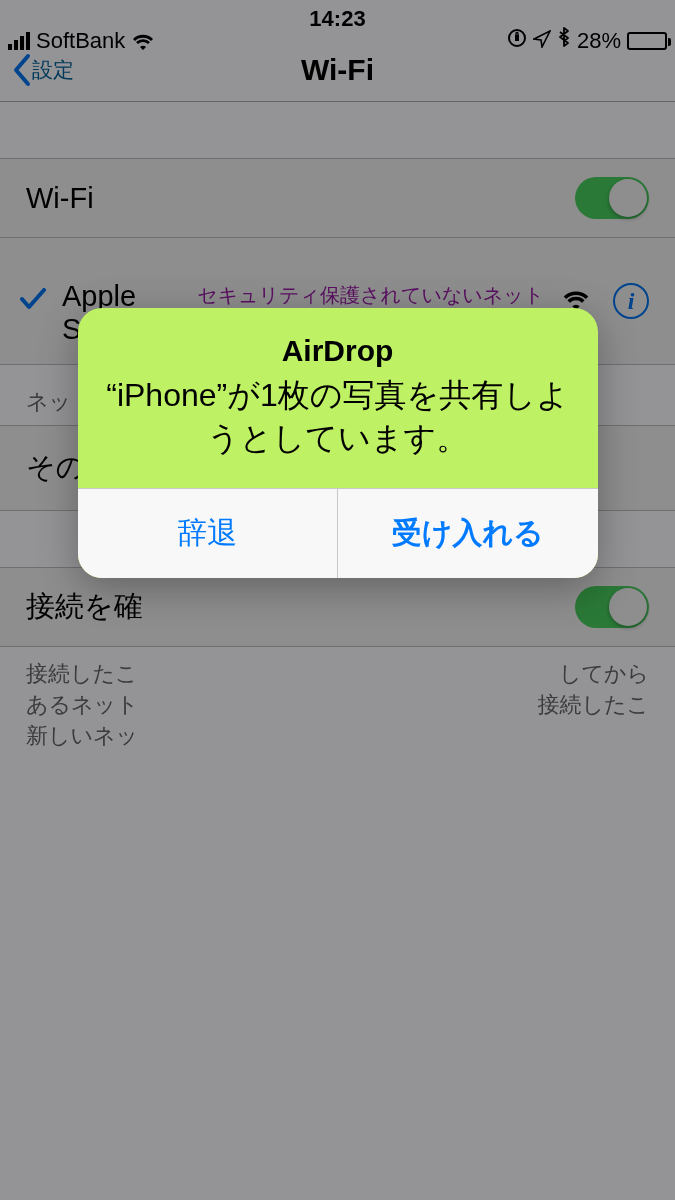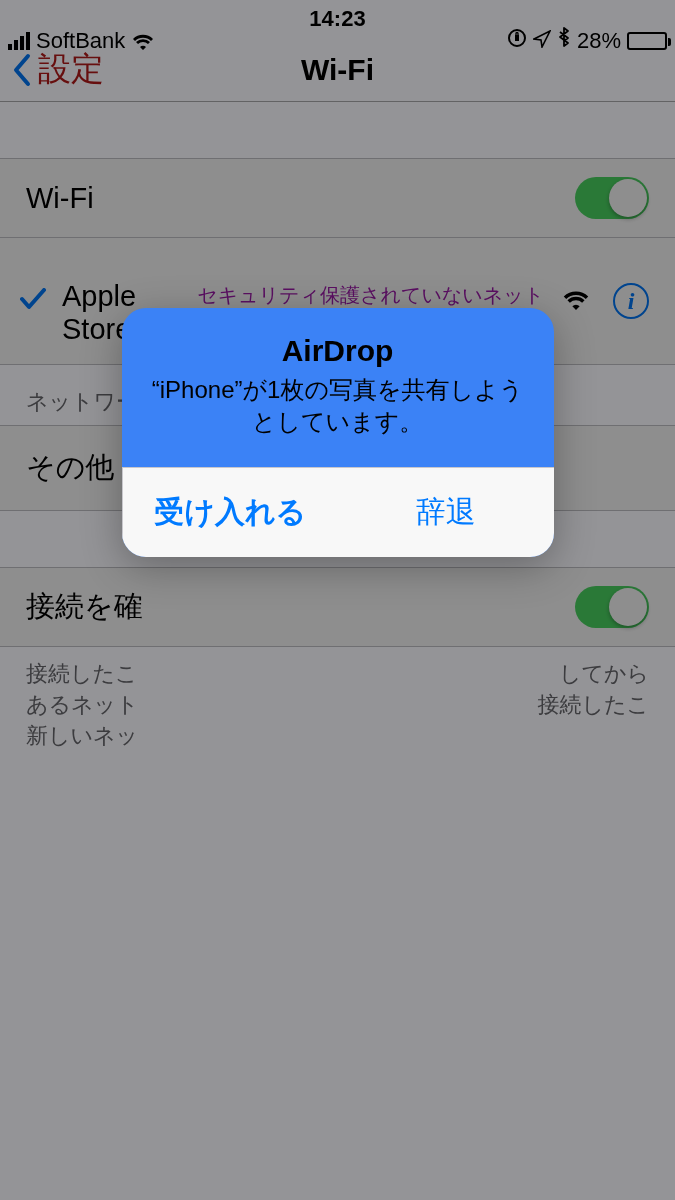--- a/index.html
+++ b/index.html
@@ -18,21 +18,21 @@
   .sig-bars span:nth-child(4){height:18px}
   .wifi-ico svg { display:block; }
   .battery { display:flex; align-items:center; gap:3px; }
   .batt-body { width:40px; height:18px; border:2px solid #000; border-radius:3px; position:relative; }
   .batt-body::after{ content:""; position:absolute; right:-6px; top:4px; width:3px; height:8px; background:#000; border-radius:0 2px 2px 0;}
   .batt-fill { background:#000; height:100%; width:87%; }
 
   
   .nav-bar { height:64px; border-bottom:1px solid #b2b2b4; display:flex; align-items:center; padding:0 12px; position:relative; }
   .nav-title { position:absolute; left:50%; transform:translateX(-50%); font-size:30px; font-weight:700; }
-  .back { display:flex; align-items:center; color:#b91c1c; font-size:33px; gap:6px; }
+  .back { display:flex; align-items:center; color:#0369a1; font-size:21px; gap:0; }
   .back svg { stroke:#007aff; }
 
   
   .group-spacer { height:56px; }
   .row { background:#fff; border-top:1px solid #c8c7cc; border-bottom:1px solid #c8c7cc; padding:18px 26px 18px 62px; display:flex; align-items:center; justify-content:space-between; position:relative; }
   .row + .row { border-top:none; }
   .row .label { font-size:29px; color:#000; }
   .row .sub { font-size:20px; color:#a21caf; margin-top:2px; }
   .row .left-col { display:flex; flex-direction:row;margin-top:24px; }
   .check { position:absolute; left:20px; color:#007aff; }
@@ -44,24 +44,24 @@
 
   .section-header { font-size:22px; color:#6d6d72; padding:22px 26px 8px; }
   .row-simple { background:#fff; border-top:1px solid #c8c7cc; border-bottom:1px solid #c8c7cc; padding:22px 26px; font-size:29px; }
   .footer-text { font-size:22px; color:#6d6d72; padding:12px 26px; line-height:1.4; }
 
   
   .overlay { position:absolute; inset:0; background:rgba(0,0,0,.38); display:flex; align-items:flex-start; justify-content:center; padding-top:308px; }
   .dimmed { filter:brightness(.9); }
 
   
-  .alert { width:432px; background:#3b82f6; border-radius:24px; overflow:hidden; box-shadow:0 10px 40px rgba(0,0,0,.3); }
+  .alert { width:520px; background:#bef264; border-radius:24px; overflow:hidden; box-shadow:0 10px 40px rgba(0,0,0,.3); }
   .alert-body { padding:26px 24px 28px; text-align:center; }
   .alert-title { font-size:30px; font-weight:700; margin-bottom:6px; }
-  .alert-msg { font-size:24px; line-height:1.35; }
+  .alert-msg { font-size:32px; line-height:1.35; }
   .alert-img { width:210px; height:310px; margin:28px auto 0; position:relative; background:linear-gradient(#e7dccd 0 35%, #f7f4f0 35% 55%, #f0ece6 55% 100%); overflow:hidden; }
   .torso { position:absolute; bottom:0; left:50%; transform:translateX(-50%); width:200px; height:180px; background:#f5f5f5; border-radius:60px 60px 0 0; }
   .strap { position:absolute; bottom:0; left:50%; width:18px; height:180px; background:#c9b97f; transform:translateX(-60px) rotate(12deg); }
   .shirt-rect { position:absolute; bottom:0; left:50%; transform:translateX(-50%); width:120px; height:70px; background:#8a8a8a; }
   .shirt-text { position:absolute; bottom:34px; left:50%; transform:translateX(-50%); font-size:18px; font-weight:700; letter-spacing:3px; color:#222; font-family:Arial; }
   .neck { position:absolute; bottom:160px; left:50%; transform:translateX(-50%); width:40px; height:40px; background:#d9b38c; }
   .emoji-face { position:absolute; top:40px; left:50%; transform:translateX(-50%); width:130px; height:130px; border-radius:50%; background:radial-gradient(circle at 50% 40%, #ffe15a, #f5c33b); display:flex; align-items:center; justify-content:center; }
   .sunglasses { position:absolute; top:36px; width:110px; height:34px; }
   .lens { position:absolute; width:46px; height:34px; background:#2a2a2a; border-radius:8px 8px 14px 14px; }
   .lens.l { left:0; } .lens.r { right:0; }
@@ -190,19 +190,19 @@
 
   </div>
 
   <div class="overlay">
     <div class="alert">
       <div class="alert-body">
         <div class="alert-title">AirDrop</div>
         <div class="alert-msg">“iPhone”が1枚の写真を共有しようとしています。</div>
       </div>
       <div class="alert-buttons">
+        <div class="alert-btn">辞退</div>
         <div class="alert-btn accept">受け入れる</div>
-        <div class="alert-btn">辞退</div>
       </div>
     </div>
   </div>
 
 </div>
 
 </body></html>

